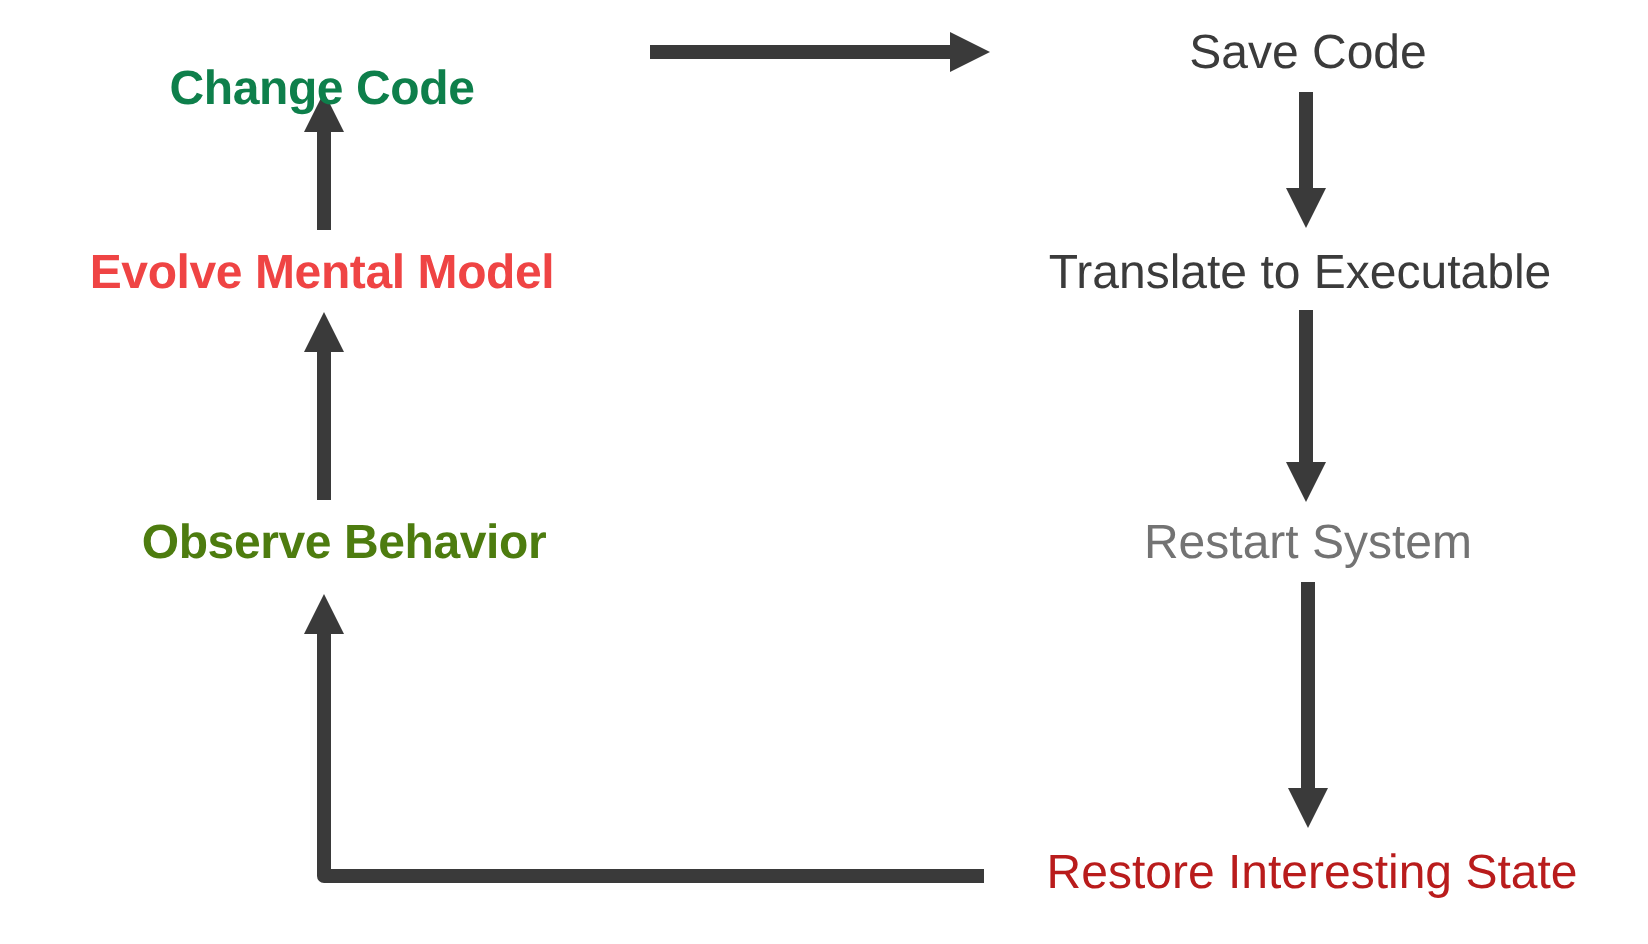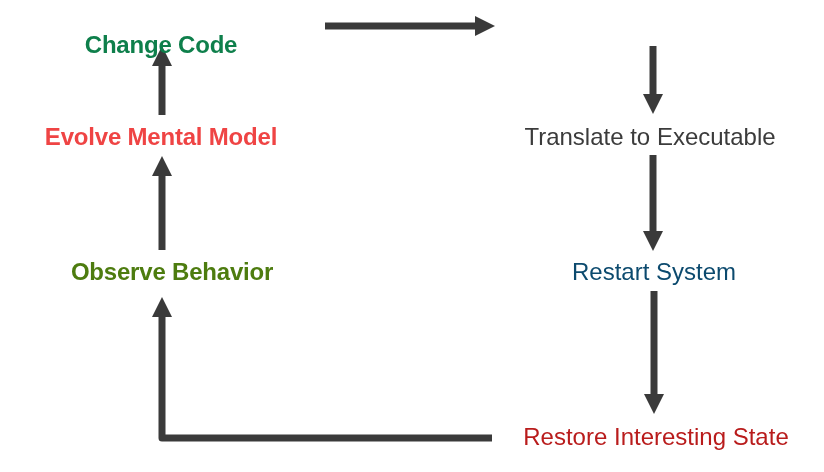--- a/index.html
+++ b/index.html
@@ -63,20 +63,21 @@
 
     <path d="M162 115 V64" stroke="#3A3A3A" stroke-width="7" fill="none" marker-end="url(#head)"></path>
   </svg>
 
   <div class="node green" style="left:161px; top:45px; color:#0E7F4B;">Change Code</div>
 
   <div class="node green" style="left:161px; top:137px; color:#ef4444;">Evolve Mental Model</div>
 
   <div class="node green" style="left:172px; top:272px; color:#4d7c0f;">Observe Behavior</div>
 
+  <div class="node gray" style="left:654px; top:27px; color:#3B3B3B;">Save Code</div>
 
   <div class="node gray" style="left:650px; top:137px; color:#3B3B3B;">Translate to Executable</div>
 
-  <div class="node gray" style="left:654px; top:272px; color:#0c4a6e;">Restart System</div>
+  <div class="node gray" style="left:654px; top:272px; color:#737373;">Restart System</div>
 
   <div class="node gray" style="left:656px; top:437px; color:#b91c1c;">Restore Interesting State</div>
 
 </div>
 
 </body></html>

